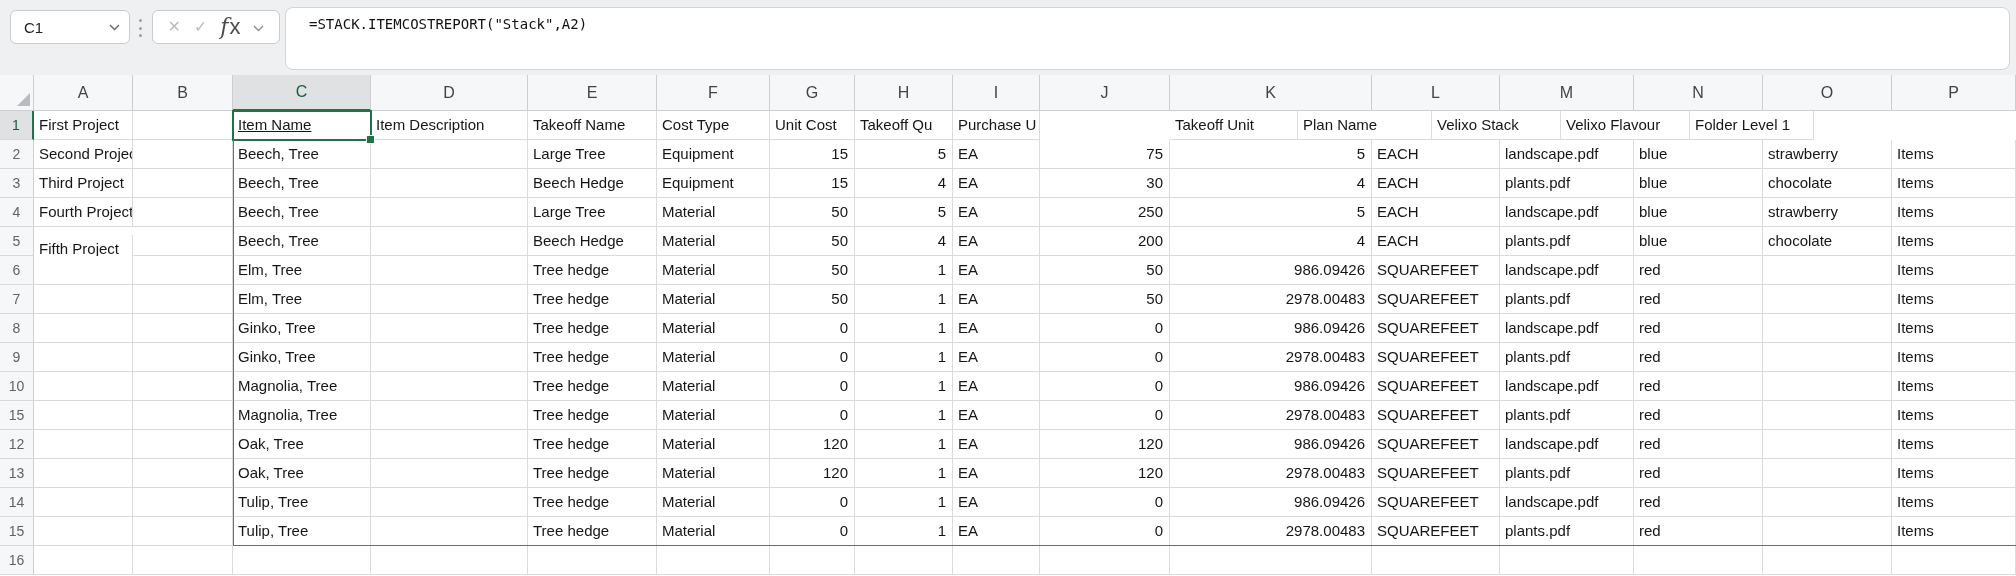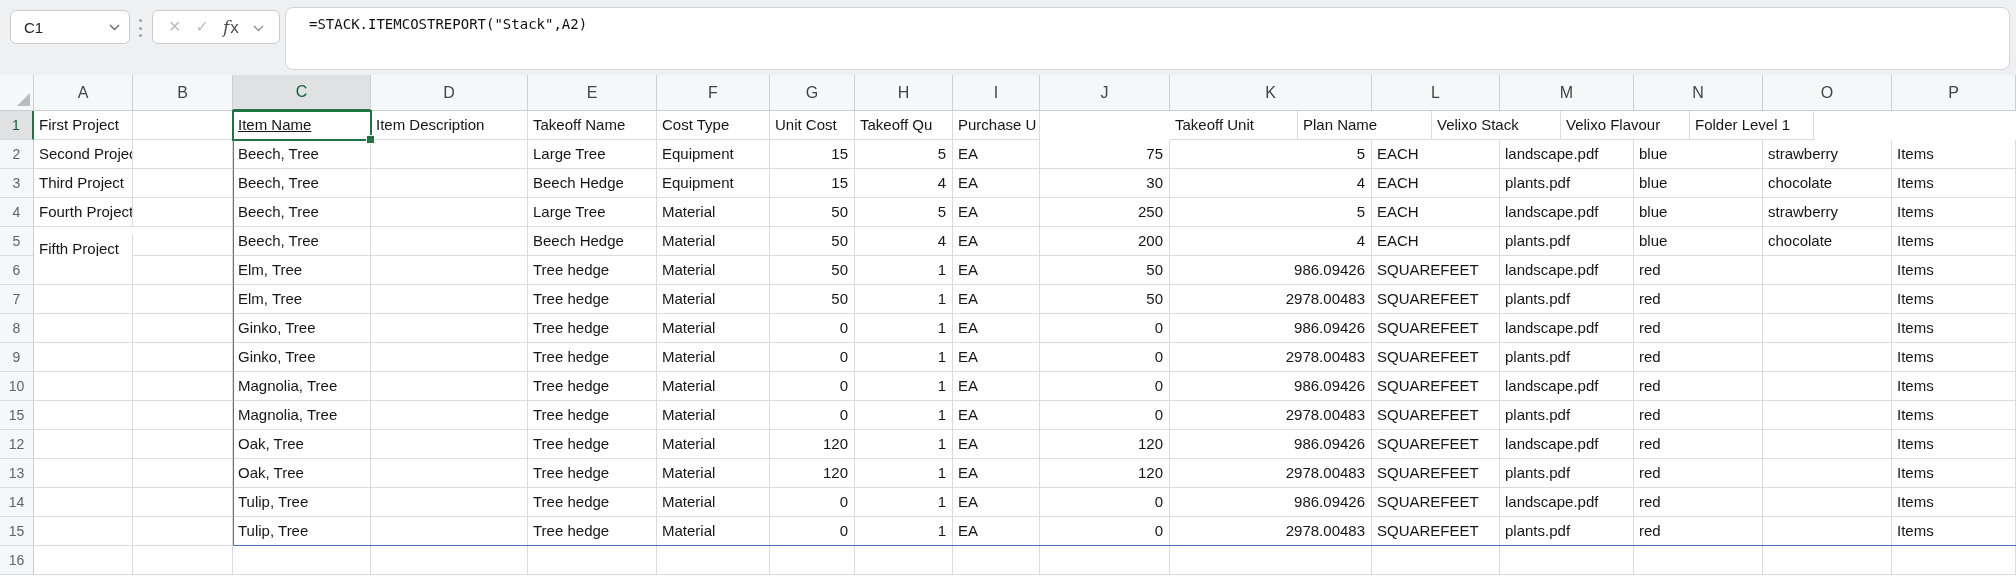--- a/index.html
+++ b/index.html
@@ -11,21 +11,21 @@
     border:1px solid #c8ccd0;border-radius:6px;box-sizing:border-box;display:flex;align-items:center;}
   .namebox .ref{padding-left:13px;font-size:15px;color:#222;flex:1;}
   .namebox .chev{padding-right:9px;display:flex;align-items:center;}
   .grip{position:absolute;left:137px;top:17px;width:6px;height:22px;display:flex;flex-direction:column;
     justify-content:space-between;align-items:center;padding:2px 0;box-sizing:border-box;}
   .grip i{width:3px;height:3px;border-radius:50%;background:#9aa0a6;}
   .fxbox{position:absolute;left:152px;top:10px;width:128px;height:34px;background:#fff;
     border:1px solid #c8ccd0;border-radius:6px;box-sizing:border-box;display:flex;align-items:center;
     justify-content:space-around;padding:0 8px;}
   .ic-cancel,.ic-enter{font-size:16px;color:#b9bdc1;line-height:1;}
-  .ic-fx{font-size:17px;color:#4a4a4a;}
+  .ic-fx{font-size:22px;color:#4a4a4a;}
   .ic-fx i{font-family:"DejaVu Serif",serif;font-style:italic;margin-right:1px;}
   .formula-input{position:absolute;left:285px;top:7px;width:1725px;height:63px;background:#fff;
     border:1px solid #d2d5d8;border-radius:8px;box-sizing:border-box;
     font-family:"DejaVu Sans Mono",monospace;font-size:14px;color:#111;
     padding:8px 0 0 23px;white-space:nowrap;overflow:hidden;}
 
   
   .sheet{position:absolute;left:0;top:75px;width:2016px;height:501px;background:#fff;}
   .colheaders{position:absolute;left:0;top:0;height:36px;display:flex;}
   .cornercell{width:34px;height:36px;box-sizing:border-box;background:#f6f7f8;

